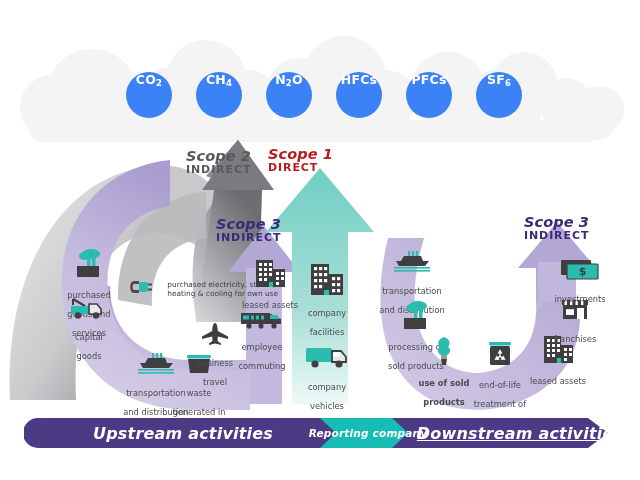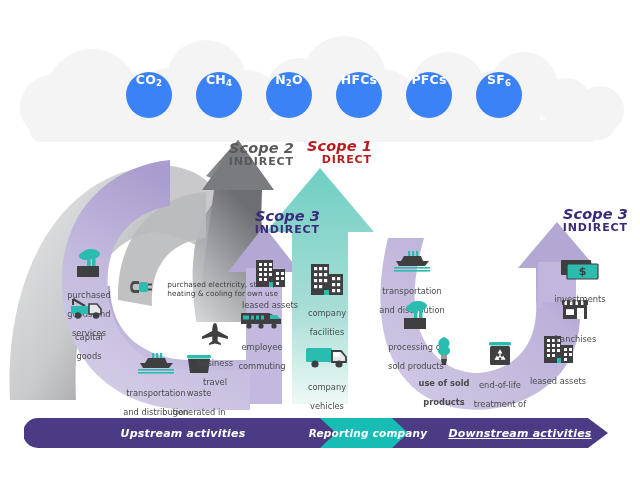--- a/index.html
+++ b/index.html
@@ -17,21 +17,21 @@
   .gas-bubble{
     position:absolute;width:46px;height:46px;border-radius:50%;
     background:#3b82f6;color:#ffffff;
     display:flex;justify-content:center;
     font-size:12.5px;font-weight:bold;letter-spacing:.2px;
     font-family:"DejaVu Sans","Liberation Sans",sans-serif;
   }
   .gas-bubble sub{font-size:8.5px;vertical-align:baseline;position:relative;top:2px;}
 
   
-  .scope-head{position:absolute;text-align:right;line-height:1.12;}
+  .scope-head{position:absolute;text-align:left;line-height:1.12;margin-top:8px;}
   .scope-head .s-title{
     font-style:italic;font-weight:bold;font-size:14.5px;letter-spacing:.1px;white-space:nowrap;
   }
   .scope-head .s-sub{
     font-weight:bold;font-size:11px;letter-spacing:.9px;white-space:nowrap;
   }
   .sc-gray .s-title,.sc-gray .s-sub{color:#58595b;}
   .sc-teal .s-title,.sc-teal .s-sub{color:#b91c1c;}
   .sc-purple .s-title,.sc-purple .s-sub{color:#3b2a7a;}
 
@@ -41,21 +41,21 @@
     font-size:8.3px;color:#4b4b4d;line-height:1.22;
     font-family:"DejaVu Sans","Liberation Sans",sans-serif;white-space:pre-line;
   }
   .item .ico{display:block;margin:0 auto 1px auto;}
   .item.wide .lbl{font-size:7.4px;color:#3f3f41;text-align:left;line-height:1.2;}
 
   
   #banner{position:absolute;left:24px;top:418px;width:592px;height:30px;}
   .band-label{
     position:absolute;top:0;height:30px;display:flex;align-items:center;justify-content:center;
-    color:#ffffff;font-style:italic;font-weight:bold;font-size:11px;letter-spacing:.2px;
+    color:#ffffff;font-style:italic;font-weight:bold;font-size:16px;letter-spacing:.2px;
     white-space:nowrap;
   }
 </style>
 </head>
 <body>
 
 <div id="stage">
  <div id="scene">
 
   <svg class="layer" viewBox="0 0 640 480">

